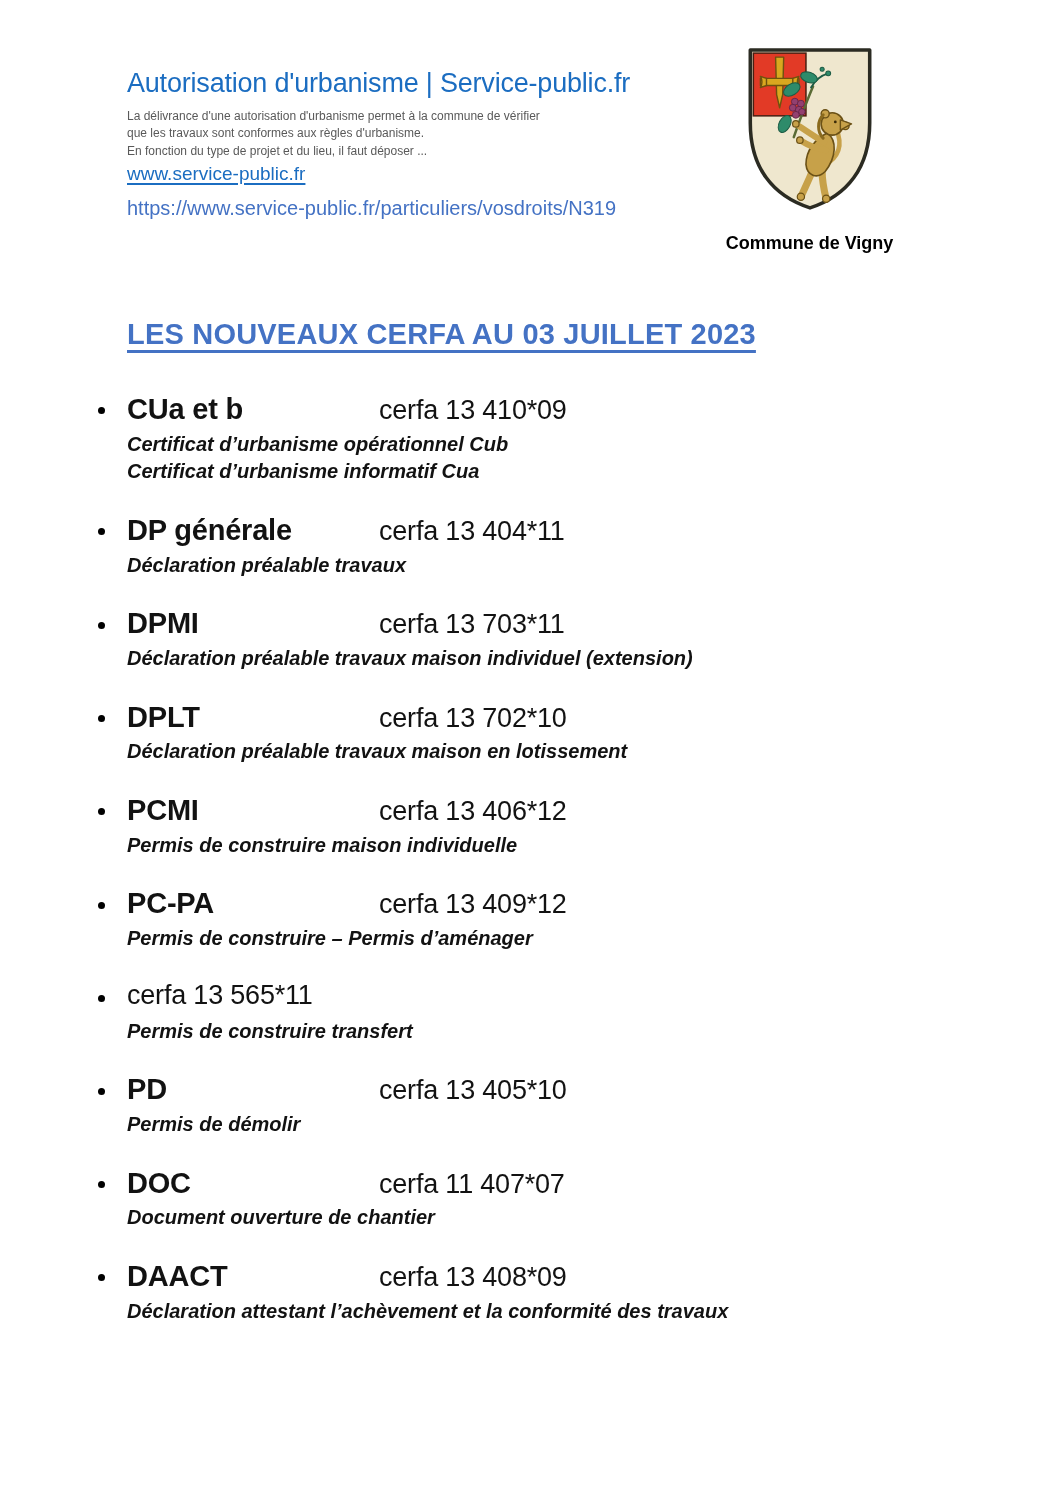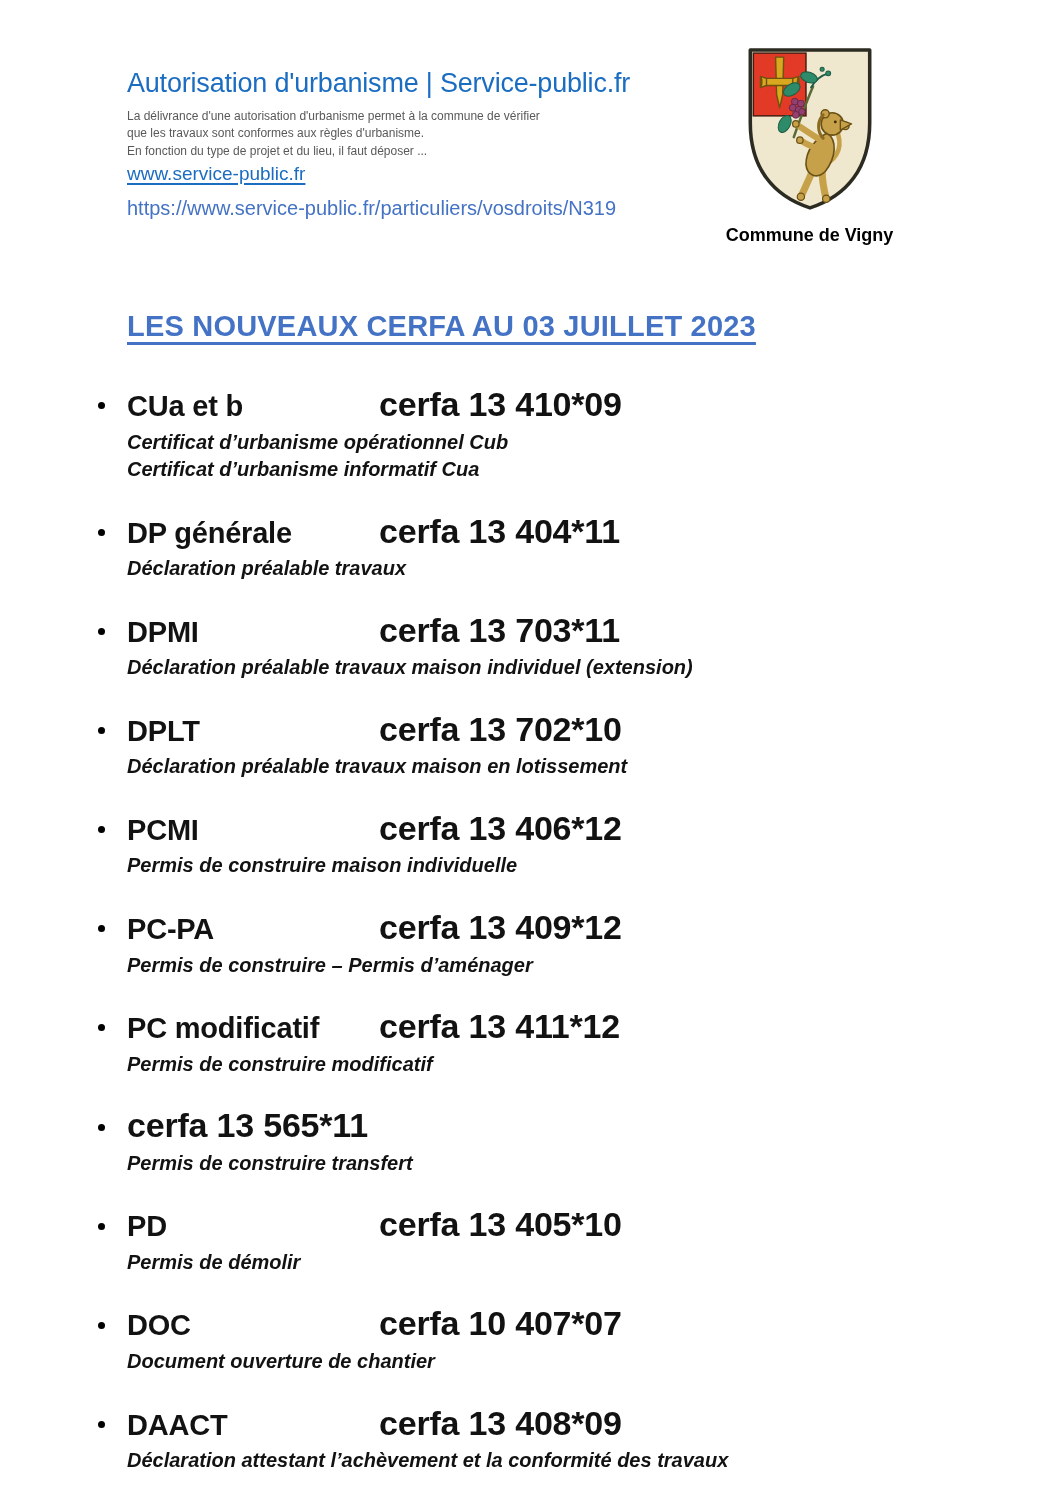--- a/index.html
+++ b/index.html
@@ -34,21 +34,21 @@
     font-size:19px;color:var(--title-blue);font-weight:500;
     text-decoration:underline;text-decoration-thickness:2px;text-underline-offset:3px;
     cursor:pointer;
   }
   .sp-url{
     margin-top:12px;font-size:20px;color:var(--url-blue);font-weight:500;
     cursor:pointer;
   }
   .header-right{flex:0 0 185px;margin-left:auto;text-align:center;padding-top:0;}
   .coat{display:block;margin:0 auto;}
-  .coat-caption{margin-top:11px;font-size:18px;font-weight:600;color:#000;}
+  .coat-caption{margin-top:19px;font-size:18px;font-weight:600;color:#000;}
 
   
   .section-heading{
     margin-top:64px;
     font-size:29px;font-weight:700;color:var(--heading-blue);
     letter-spacing:0.2px;
     text-decoration:underline;text-decoration-thickness:3px;text-underline-offset:6px;
     text-decoration-color:var(--heading-blue);
   }
 
@@ -60,21 +60,21 @@
   }
   .bullet::before{
     content:"";position:absolute;left:2px;top:16px;
     width:7px;height:7px;border-radius:50%;background:#000;
   }
   .item-label{
     flex:0 0 252px;font-size:29px;font-weight:700;color:var(--ink);
     line-height:1.25;letter-spacing:-0.2px;
   }
   .item-cerfa{
-    font-size:34px;font-weight:700;color:var(--ink);line-height:1.25;letter-spacing:-0.2px;
+    font-size:27px;font-weight:400;color:var(--ink);line-height:1.25;letter-spacing:-0.2px;
   }
   .item-descs{margin-left:31px;margin-top:3px;}
   .item-desc{
     font-size:20px;font-style:italic;font-weight:600;color:var(--ink);
     line-height:1.38;
   }
 </style>
 </head>
 <body>
 
@@ -207,51 +207,41 @@
           <span class="item-label">PC-PA</span>
           <span class="item-cerfa">cerfa 13 409*12</span>
         </div>
         <div class="item-descs">
           <div class="item-desc">Permis de construire – Permis d’aménager</div>
         </div>
       </li>
       <li class="cerfa-item">
         <div class="item-row">
           <span class="bullet"></span>
-          <span class="item-label">PC modificatif</span>
-          <span class="item-cerfa">cerfa 13 411*12</span>
-        </div>
-        <div class="item-descs">
-          <div class="item-desc">Permis de construire modificatif</div>
-        </div>
-      </li>
-      <li class="cerfa-item">
-        <div class="item-row">
-          <span class="bullet"></span>
           <span class="item-cerfa">cerfa 13 565*11</span>
         </div>
         <div class="item-descs">
           <div class="item-desc">Permis de construire transfert</div>
         </div>
       </li>
       <li class="cerfa-item">
         <div class="item-row">
           <span class="bullet"></span>
           <span class="item-label">PD</span>
           <span class="item-cerfa">cerfa 13 405*10</span>
         </div>
         <div class="item-descs">
           <div class="item-desc">Permis de démolir</div>
         </div>
       </li>
       <li class="cerfa-item">
         <div class="item-row">
           <span class="bullet"></span>
           <span class="item-label">DOC</span>
-          <span class="item-cerfa">cerfa 10 407*07</span>
+          <span class="item-cerfa">cerfa 11 407*07</span>
         </div>
         <div class="item-descs">
           <div class="item-desc">Document ouverture de chantier</div>
         </div>
       </li>
       <li class="cerfa-item">
         <div class="item-row">
           <span class="bullet"></span>
           <span class="item-label">DAACT</span>
           <span class="item-cerfa">cerfa 13 408*09</span>

